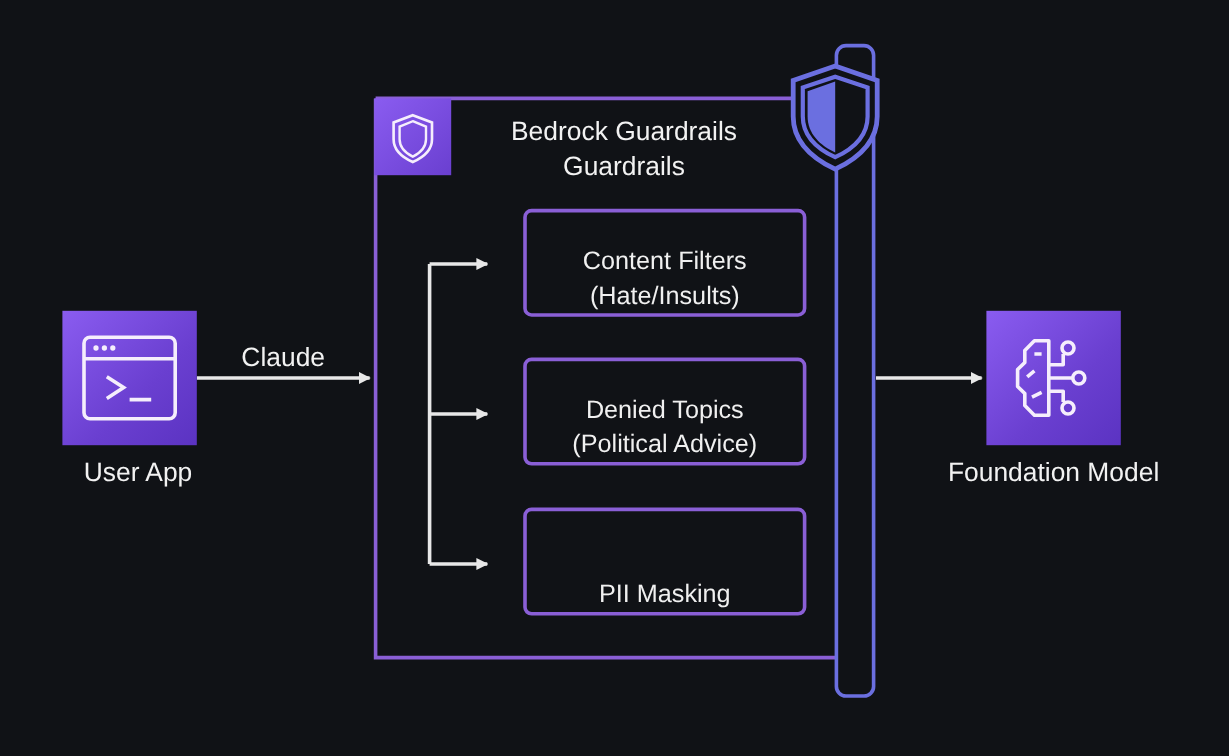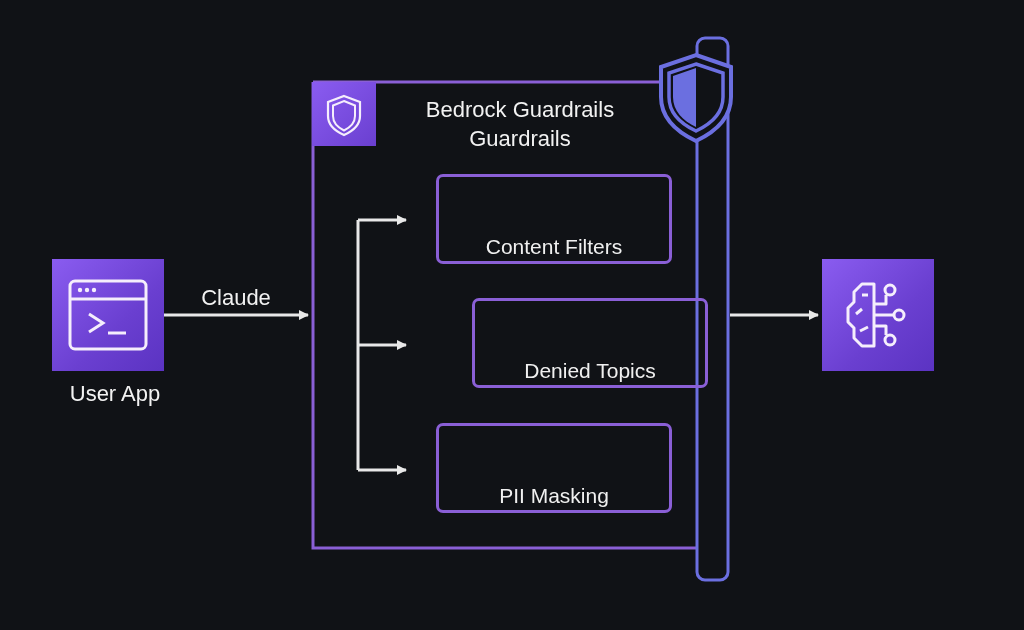--- a/index.html
+++ b/index.html
@@ -75,23 +75,25 @@
 <div class="abs" style="left:656px;top:52px;width:80px;height:92px;">
   <svg width="80" height="92" viewBox="0 0 80 92">
     <path d="M40,3 L75,15 L75,45 C75,66 59,80 40,89 C21,80 5,66 5,45 L5,15 Z" fill="#101216" stroke="#6b6fe0" stroke-width="4"></path>
     <path d="M40,12 L67,21 L67,45 C67,61 55,72 40,79 C25,72 13,61 13,45 L13,21 Z" fill="none" stroke="#6b6fe0" stroke-width="3.5"></path>
     <path d="M40,16 L17,24 L17,45 C17,59 27,69 40,75 Z" fill="#6b6fe0"></path>
   </svg>
 </div>
 
 <div class="filter-box" style="top:174px;">
   <div>Content Filters</div>
+  <div>(Hate/Insults)</div>
 </div>
-<div class="filter-box" style="top:298px;margin-left:36px;">
+<div class="filter-box" style="top:298px;">
   <div>Denied Topics</div>
+  <div>(Political Advice)</div>
 </div>
 <div class="filter-box" style="top:423px;">
   <div>PII Masking</div>
 </div>
 
 <div class="iconbox" style="left:822px;top:259px;">
   <svg width="112" height="112" viewBox="0 0 112 112">
     <g fill="none" stroke="#f5eefc" stroke-width="3" stroke-linejoin="round">
       <path d="M52,25 L40,25 L32,33 L32,43 L26,49 L26,63 L32,69 L32,79 L40,87 L52,87 Z"></path>
       <path d="M40,36 L46,36"></path>
@@ -100,13 +102,14 @@
       <path d="M52,45 L64,45 L64,36"></path>
       <circle cx="68" cy="31" r="5"></circle>
       <path d="M52,56 L72,56"></path>
       <circle cx="77" cy="56" r="5"></circle>
       <path d="M52,67 L64,67 L64,76"></path>
       <circle cx="68" cy="81" r="5"></circle>
     </g>
   </svg>
 </div>
 <div class="label" style="left:760px;top:379px;width:236px;">
+  <div>Foundation Model</div>
 </div>
 
 </body></html>

